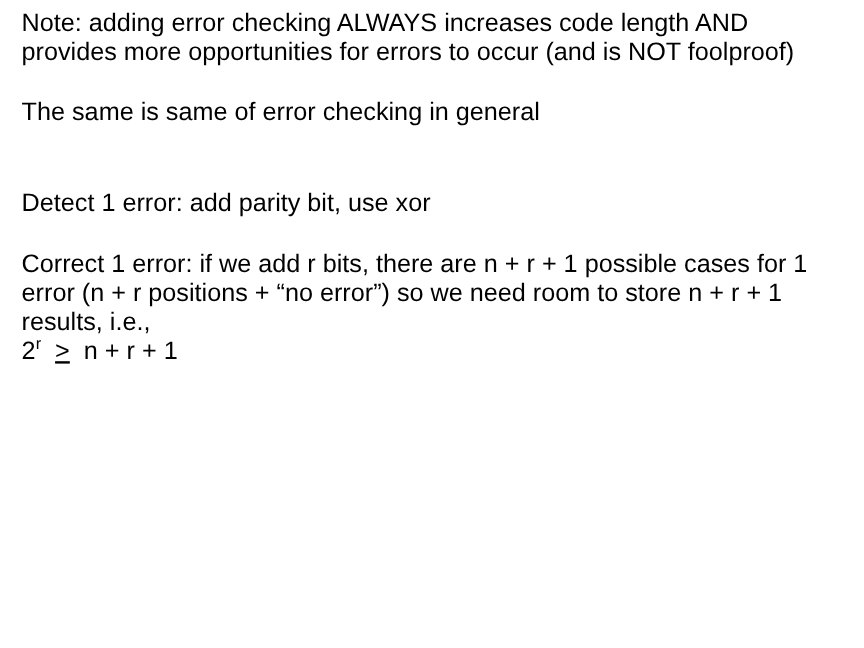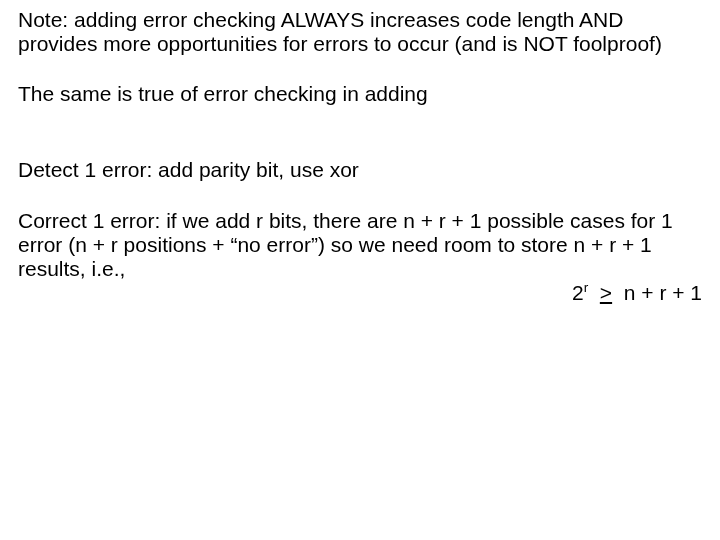--- a/index.html
+++ b/index.html
@@ -10,28 +10,28 @@
     background: #ffffff;
     font-family: Arial, Helvetica, sans-serif;
     font-size: 21px;
     color: #000000;
     line-height: 1.15;
   }
   .slide {
     box-sizing: border-box;
     width: 720px;
     height: 540px;
-    padding: 8px 18px 18px 18px;
+    padding: 8px 36px 18px 18px;
   }
   .para {
     margin: 0;
   }
   .gap-lg { height: 26px; }
   .formula {
-    text-align: right;
+    text-align: left;
     margin: 0;
   }
   .sup {
     font-size: 0.65em;
     vertical-align: super;
     line-height: 0;
   }
   .underline {
     text-decoration: underline;
   }
@@ -41,21 +41,21 @@
 </style>
 </head>
 <body>
 
 <div class="slide">
 
   <p class="para">Note:  adding error checking ALWAYS increases code length AND provides more opportunities for errors to occur (and is NOT foolproof)</p>
 
   <div class="gap-lg"></div>
 
-  <p class="para">The same is true of error checking in adding</p>
+  <p class="para">The same is same of error checking in general</p>
 
   <div class="gap-lg"></div>
 
 
   <div class="gap-lg"></div>
 
   <p class="para">Detect 1 error:  add parity bit, use xor</p>
 
   <div class="gap-lg"></div>
 

